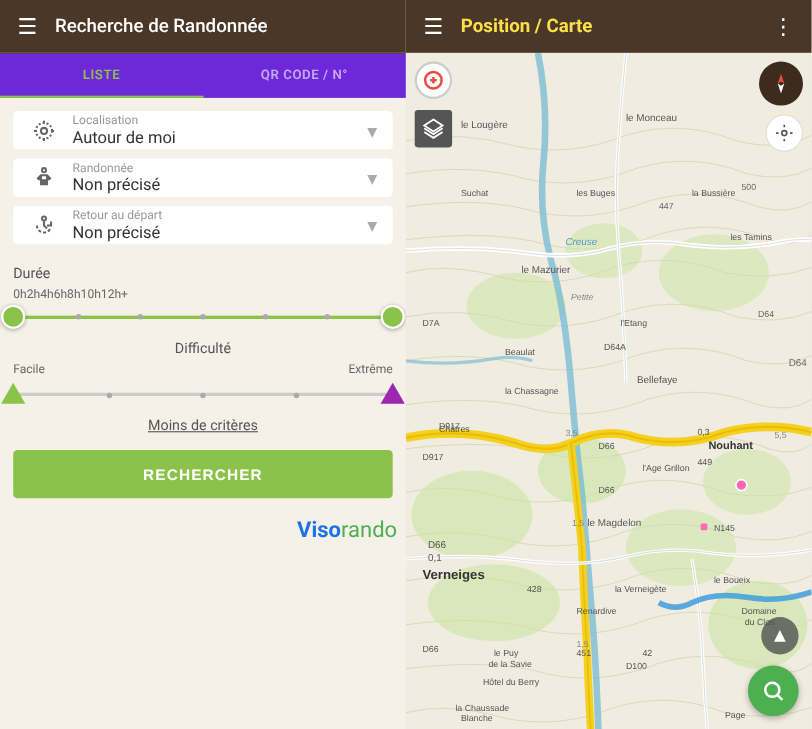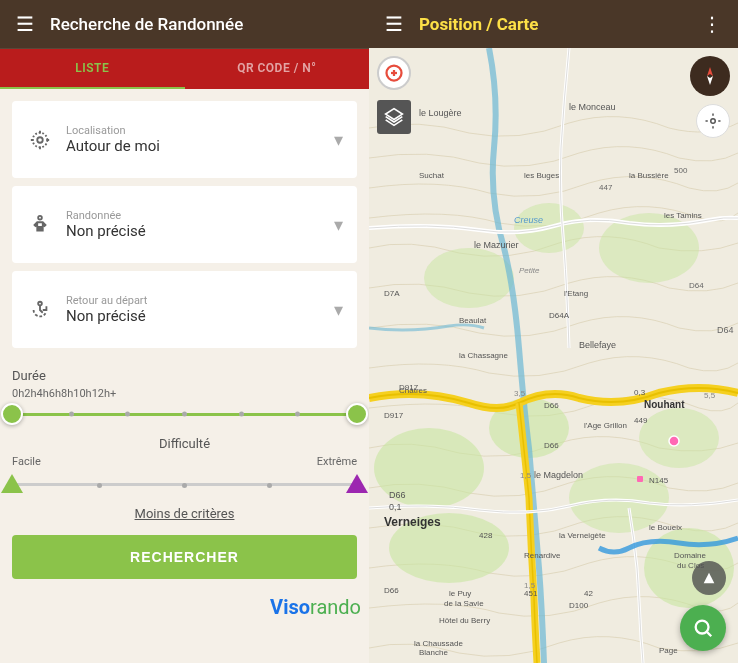--- a/index.html
+++ b/index.html
@@ -33,21 +33,21 @@
       font-size: 20px;
     }
     .left-header .title {
       color: white;
       font-size: 17px;
       font-weight: 500;
     }
 
     .tabs {
       display: flex;
-      background: #b91c1c;
+      background: #6d28d9;
       border-top: 1px solid #5a4738;
     }
     .tab {
       flex: 1;
       text-align: center;
       padding: 12px 0;
       font-size: 12px;
       font-weight: 600;
       letter-spacing: 0.5px;
       cursor: pointer;
@@ -61,21 +61,21 @@
     .filters {
       padding: 12px;
       display: flex;
       flex-direction: column;
       gap: 8px;
     }
 
     .filter-row {
       background: white;
       border-radius: 4px;
-      padding: 23px 14px;
+      padding: 2px 14px;
       display: flex;
       align-items: center;
       gap: 12px;
       position: relative;
     }
     .filter-icon {
       width: 28px;
       height: 28px;
       display: flex;
       align-items: center;

